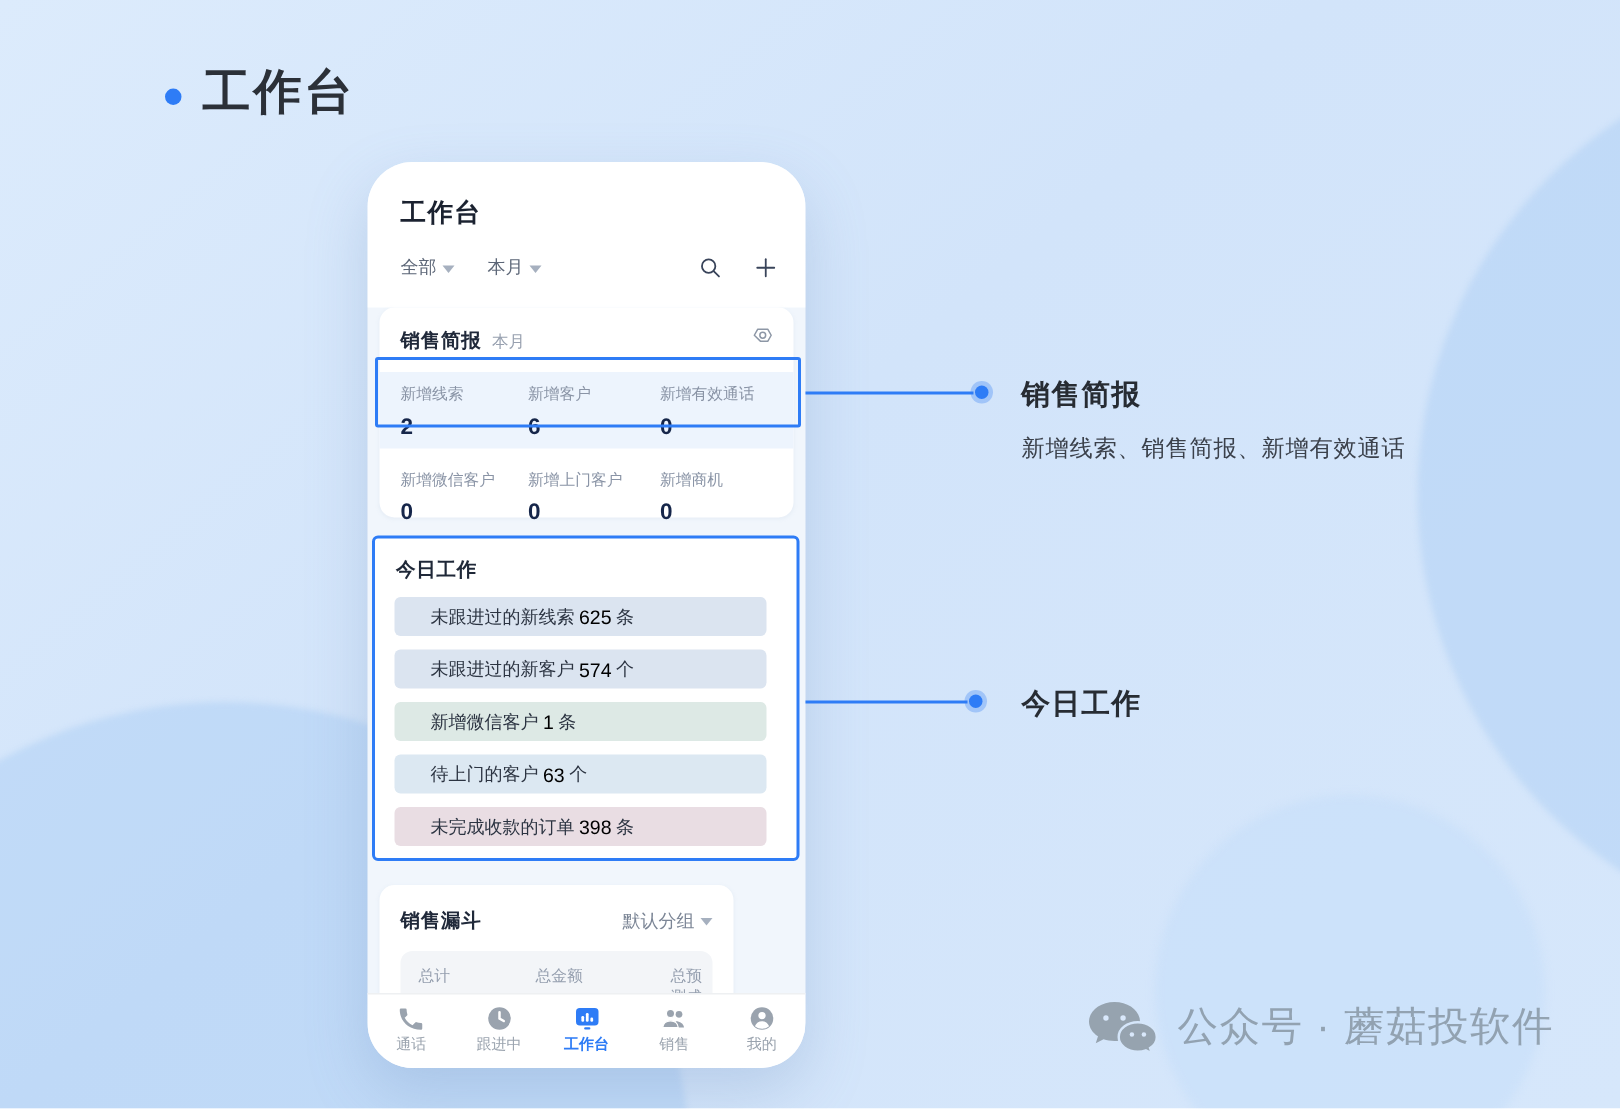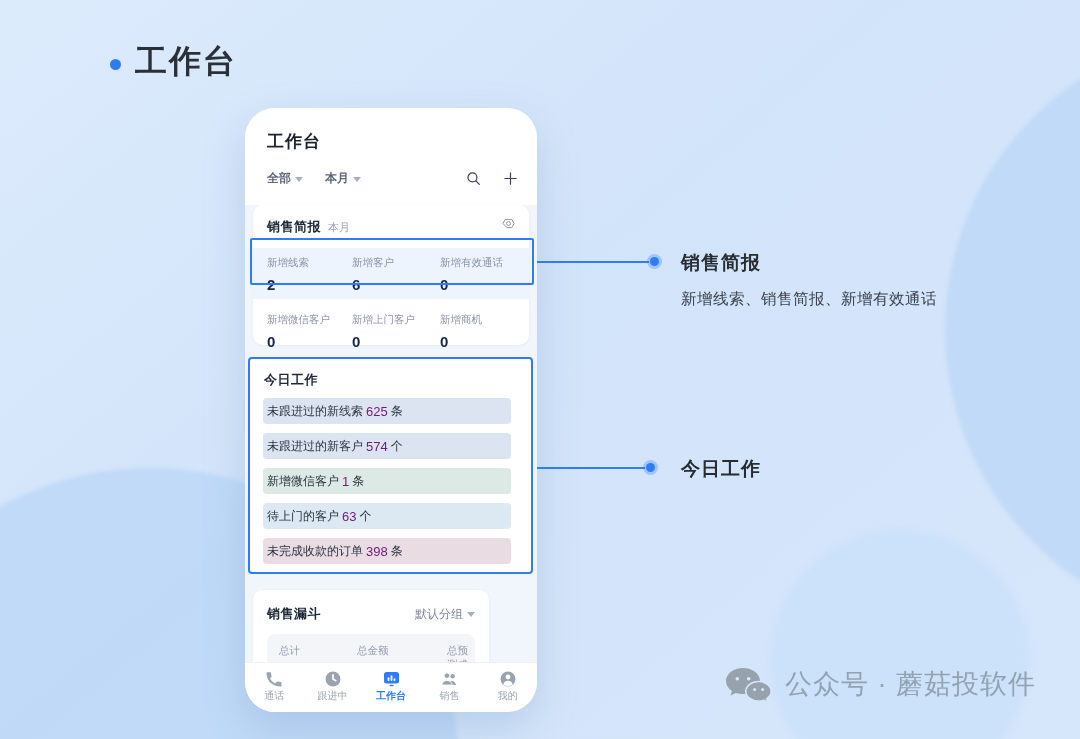--- a/index.html
+++ b/index.html
@@ -15,21 +15,21 @@
   
   .page-head { position:absolute; left:110px; top:40px; display:flex; align-items:center; gap:14px; }
   .bullet { width:11px; height:11px; border-radius:50%; background:#2e7cf6; margin-top:4px; }
   .page-title { font-size:32px; font-weight:800; color:#2b3038; letter-spacing:2px; }
 
   
   .phone { position:absolute; left:245px; top:108px; width:292px; height:604px;
            background:#f1f6fc; border-radius:30px; box-shadow:0 16px 40px rgba(110,145,190,.28); overflow:hidden; }
   .phone-head { position:absolute; left:0; top:0; right:0; height:97px; background:#fff; }
   .phone-title { position:absolute; left:22px; top:22px; font-size:17px; font-weight:600; color:#1b2230; letter-spacing:1px; }
-  .filters { position:absolute; left:22px; top:62px; right:18px; display:flex; align-items:flex-end; font-size:12px; color:#5c6677;font-weight:bold; }
+  .filters { position:absolute; left:22px; top:62px; right:18px; display:flex; align-items:flex-end; font-size:12px; color:#5c6677; }
   .filter { display:flex; align-items:center; gap:4px; margin-right:22px; cursor:pointer; }
   .caret { width:0; height:0; border-left:4px solid transparent; border-right:4px solid transparent; border-top:5px solid #a6b0bf; margin-top:1px; }
   .head-icons { margin-left:auto; display:flex; align-items:center; gap:20px; }
 
   .card { position:absolute; background:#fff; border-radius:10px; box-shadow:0 1px 3px rgba(150,170,200,.12); }
   .card-brief { left:8px; top:97px; width:276px; height:140px; }
   .card-head { position:relative; padding:13px 14px 0 14px; display:flex; align-items:baseline; }
   .card-title { font-size:13px; font-weight:700; color:#20293a; letter-spacing:.5px; }
   .card-sub { font-size:11px; color:#98a1b0; margin-left:7px; }
   .gear-wrap { position:absolute; right:13px; top:11px; }
@@ -41,23 +41,23 @@
   .row1 { margin-top:12px; }
   .row2 { margin-top:6px; }
 
   .hl-border { position:absolute; border:2px solid #2e7cf6; pointer-events:none; }
   .hl-1 { left:5px; top:130px; width:284px; height:47px; border-radius:2px; }
 
   .today-card { position:absolute; left:3px; top:249px; width:285px; height:217px;
                 border:2px solid #2e7cf6; border-radius:4px; background:#fff; }
   .today-title { margin:12px 0 0 14px; font-size:13px; font-weight:700; color:#1f2838; letter-spacing:.5px; }
   .today-rows { margin:2px 20px 0 13px; }
-  .today-row { height:26px; border-radius:4px; display:flex; align-items:center; padding-left:4px;
+  .today-row { height:26px; border-radius:4px; display:flex; align-items:center; padding-left:24px;
                font-size:12px; color:#2c3442; margin-top:9px; cursor:pointer; }
-  .today-row .num { color:#701a75; font-size:13px; font-weight:500; margin:0 3px; }
+  .today-row .num { color:#000000; font-size:13px; font-weight:500; margin:0 3px; }
   .bg-blue  { background:#dbe4f0; }
   .bg-teal  { background:#dde9e5; }
   .bg-sky   { background:#dce8f2; }
   .bg-pink  { background:#e9dde3; }
 
   .funnel-card { left:8px; top:482px; width:236px; height:90px; }
   .funnel-head { position:relative; padding:15px 14px 0 14px; display:flex; align-items:center; }
   .group-select { margin-left:auto; display:flex; align-items:center; gap:4px; font-size:12px; color:#7c8696; cursor:pointer;font-family:Liberation Serif, serif; }
   .funnel-stats { margin:11px 14px 0 14px; background:#f3f5f8; border-radius:8px;
                   display:grid; grid-template-columns:78px 90px 1fr; padding:10px 0 12px 12px; }

